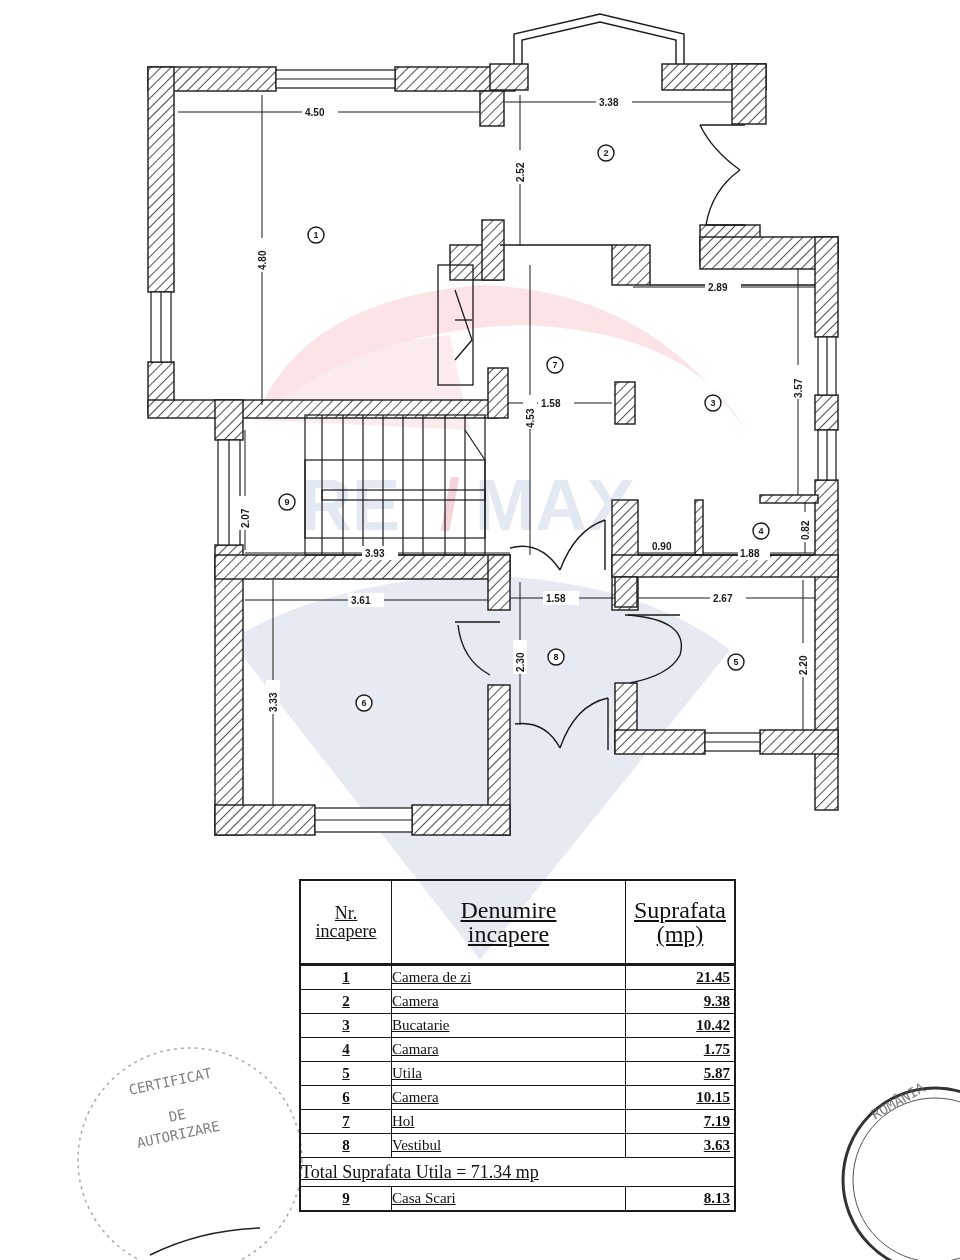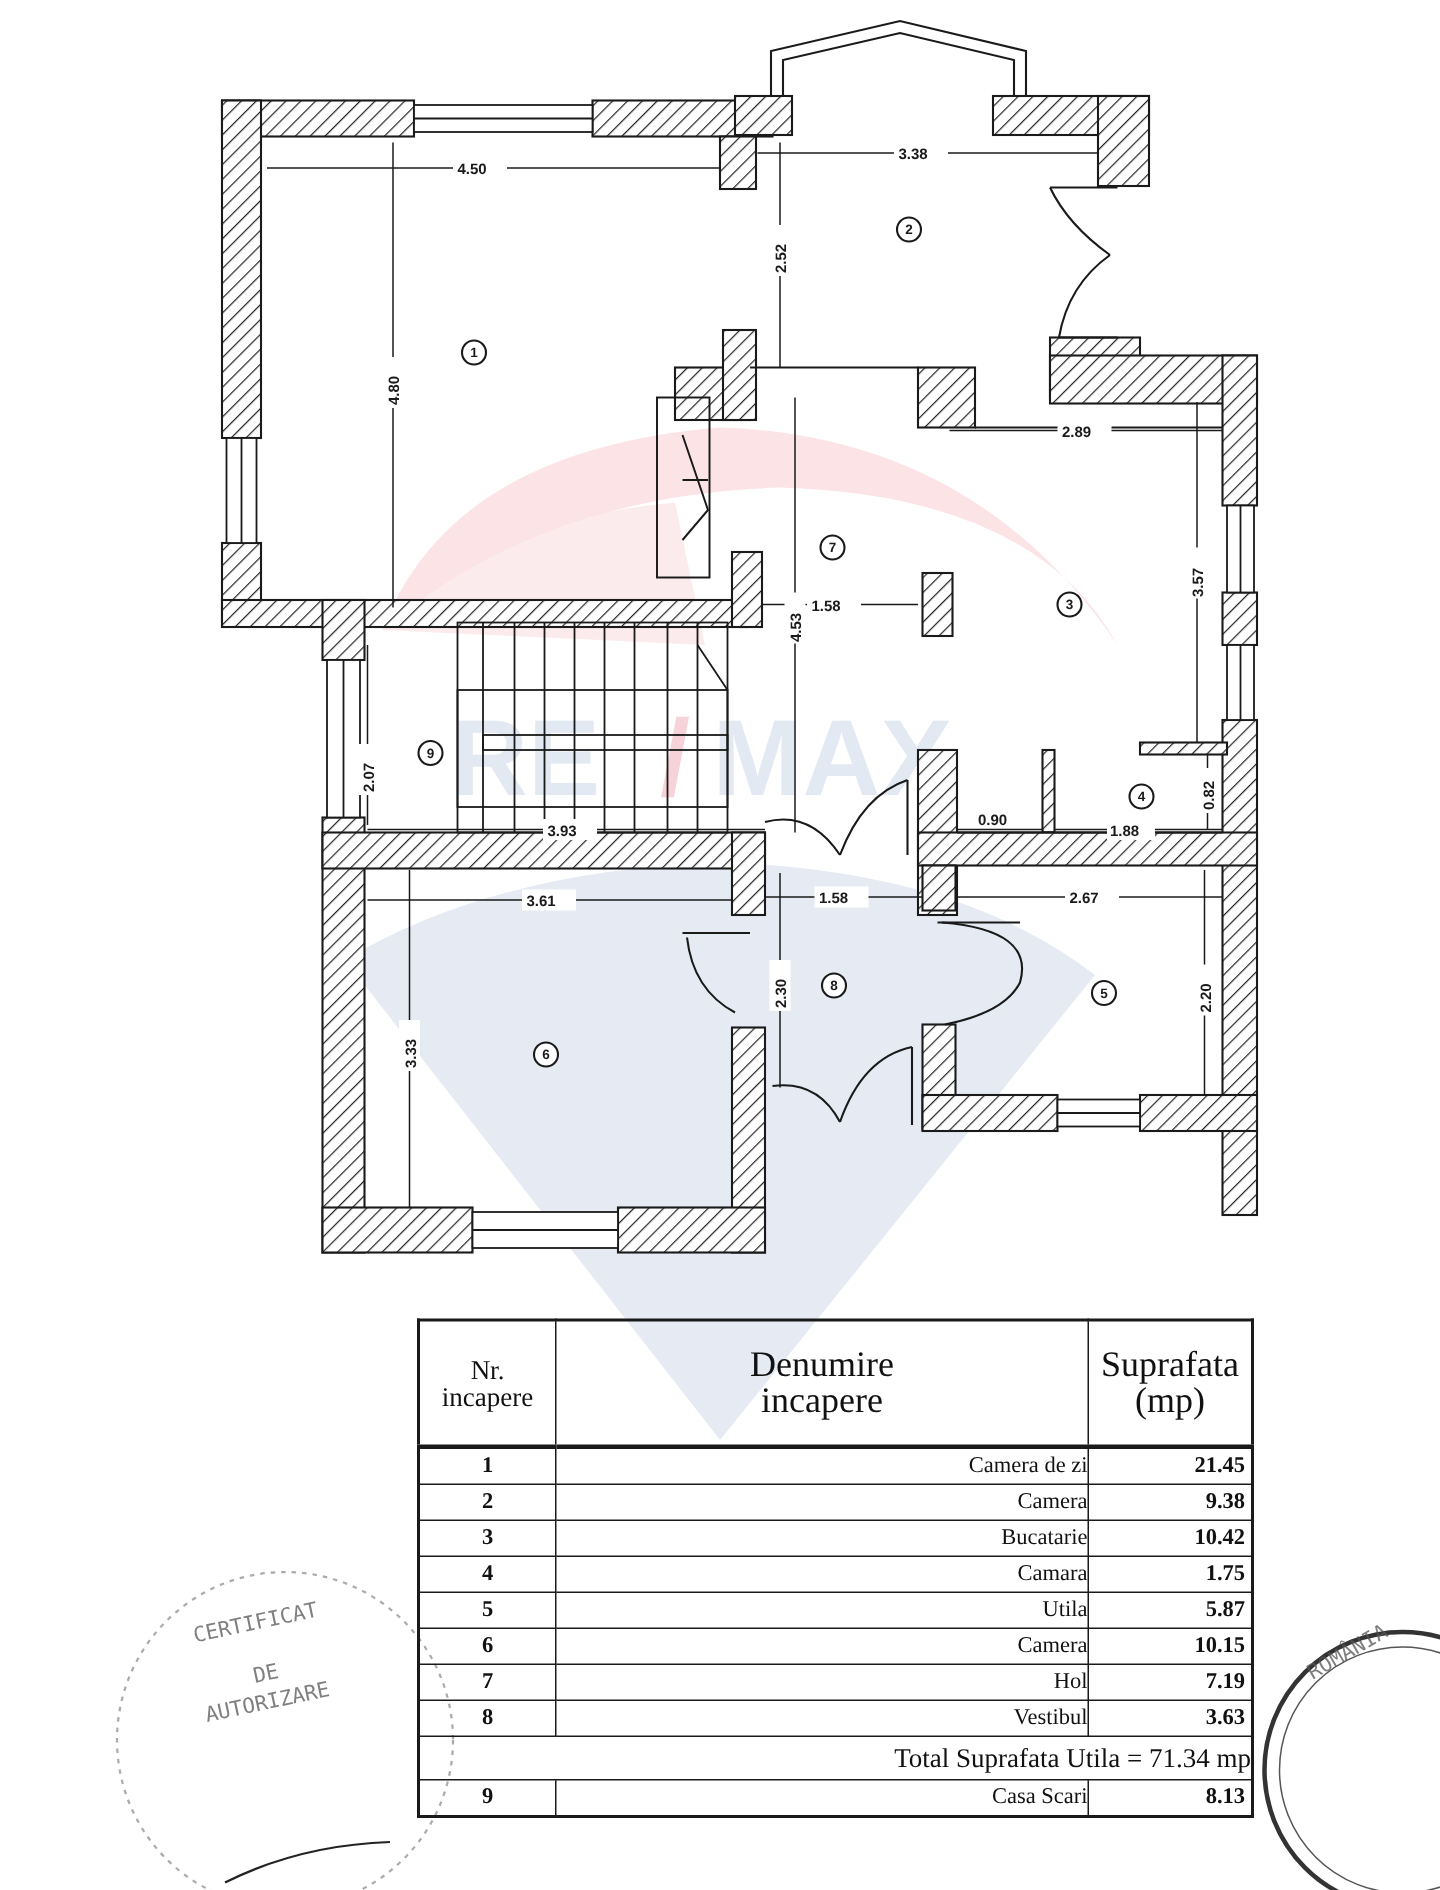--- a/index.html
+++ b/index.html
@@ -3,36 +3,37 @@
 <meta charset="utf-8">
 <style>
   html, body { margin: 0; padding: 0; background: #ffffff; }
   body { width: 960px; height: 1260px; position: relative; overflow: hidden; font-family: "Liberation Serif", "DejaVu Serif", serif; }
   #plan { position: absolute; left: 0; top: 0; width: 960px; height: 1260px; }
   .dim { font-family: "Liberation Sans", "DejaVu Sans", sans-serif; font-size: 10px; font-weight: bold; fill: #1a1a1a; }
   .room-num { font-family: "Liberation Sans", "DejaVu Sans", sans-serif; font-size: 9px; font-weight: bold; fill: #1a1a1a; }
   .stamp-text { font-family: "DejaVu Sans Mono", monospace; font-size: 14px; fill: #555; opacity: 0.75; }
 
   #room-table {
-    position: absolute; left: 278px; top: 879px; width: 558px;
+    position: absolute; left: 299px; top: 879px; width: 437px;
     border-collapse: collapse; background: transparent;
     border: 2px solid #1a1a1a;
     color: #111;
+    text-decoration: underline;
   }
   #room-table td, #room-table th {
     border: 1.5px solid #1a1a1a; padding: 0; line-height: 1;
   }
   #room-table th { font-weight: normal; font-size: 24px; height: 82px; vertical-align: middle; }
   #room-table th.c-nr { width: 90px; font-size: 18px; }
   #room-table th.c-area { width: 108px; }
   #room-table td { font-size: 15px; height: 23px; }
   #room-table td.nr { text-align: center; font-weight: bold; }
-  #room-table td.name { text-align: right; }
+  #room-table td.name { text-align: left; }
   #room-table td.area { text-align: right; padding-right: 4px; font-weight: bold; }
-  #room-table tr.total td { font-size: 18px; height: 28px; text-align: right; }
+  #room-table tr.total td { font-size: 18px; height: 28px; text-align: left; }
   #room-table tr.head-sep th { border-bottom: 3px solid #1a1a1a; }
 </style>
 </head>
 <body>
 
 <svg id="plan" viewBox="0 0 960 1260" xmlns="http://www.w3.org/2000/svg">
   <defs>
     <pattern id="hatch" patternUnits="userSpaceOnUse" width="7" height="7" patternTransform="rotate(45)">
       <rect width="7" height="7" fill="#ffffff"></rect>
       <line x1="0" y1="0" x2="0" y2="7" stroke="#222" stroke-width="1.6"></line>

